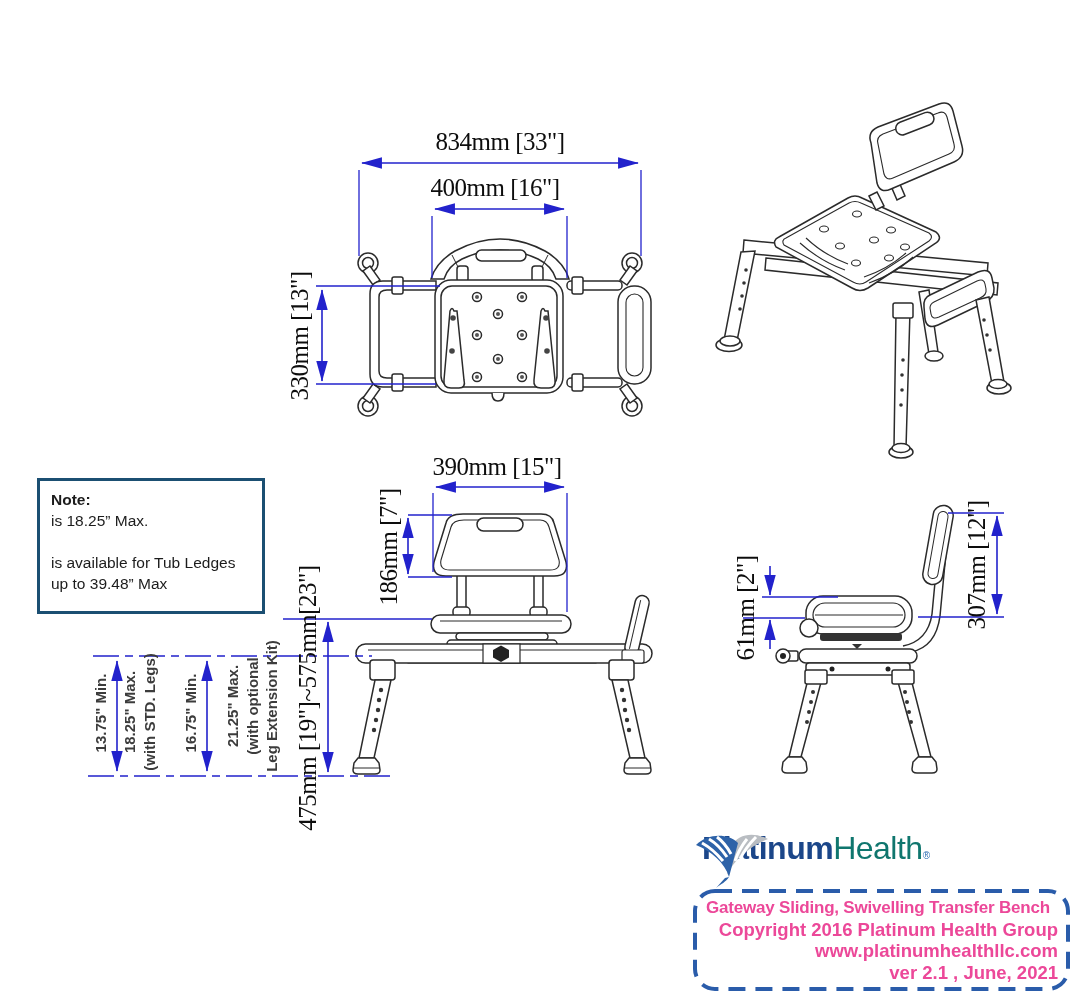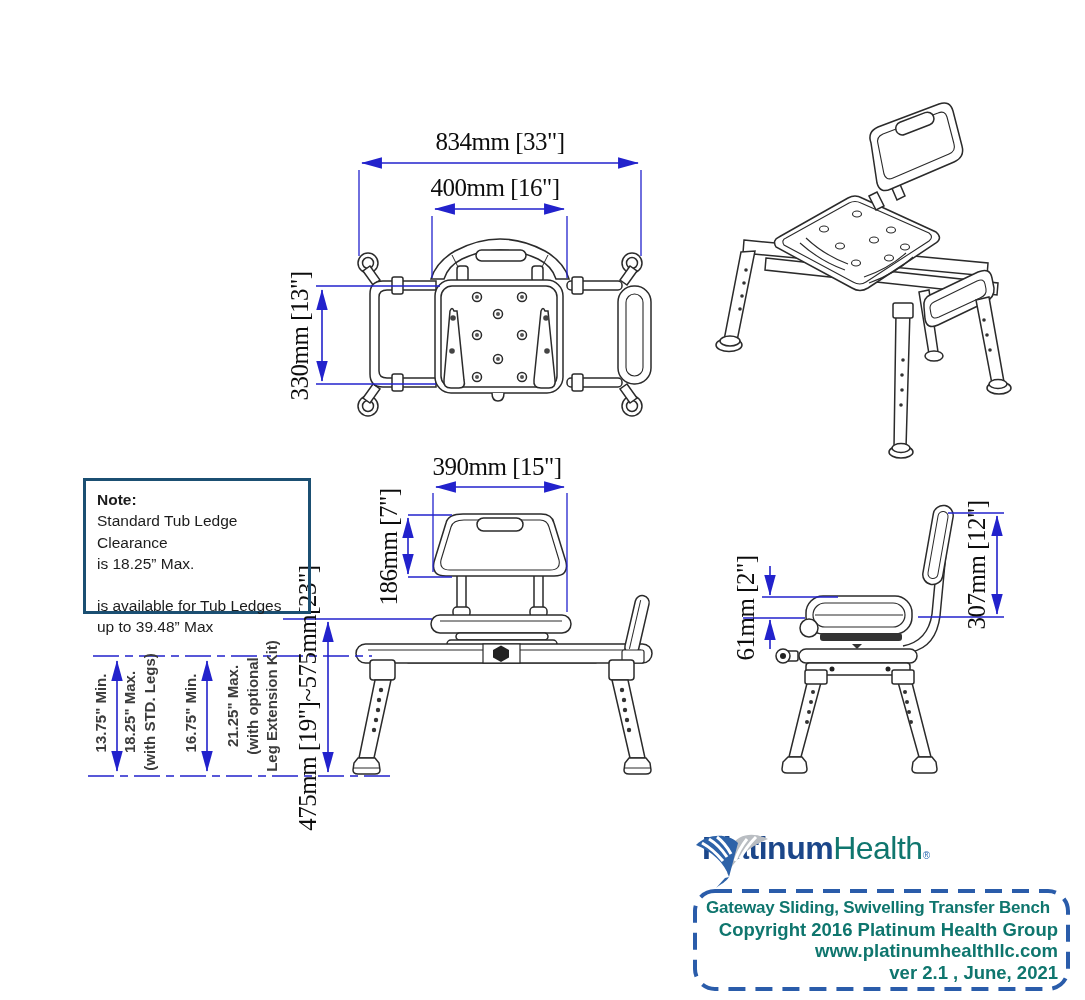--- a/index.html
+++ b/index.html
@@ -6,30 +6,30 @@
   body{width:1085px;height:1000px;position:relative;overflow:hidden;
        font-family:"Liberation Sans",sans-serif;color:#111;}
   svg{position:absolute;left:0;top:0;}
   .lbl{position:absolute;white-space:nowrap;}
   .dim{font-family:"Liberation Serif",serif;font-size:25px;color:#0d0d0d;letter-spacing:-0.5px;}
   .ctr{transform:translate(-50%,-50%);}
   .rot{transform:translate(-50%,-50%) rotate(-90deg);text-align:center;}
   .clr{font-size:15px;font-weight:700;color:#3c3c3c;line-height:1.3;}
   .notebox{position:absolute;left:37px;top:478px;width:228px;height:136px;
            border:3px solid #1b4f72;box-sizing:border-box;padding:8px 11px;
-           font-size:15.5px;line-height:1.38;color:#1c1c1c;margin-left:46px;}
+           font-size:15.5px;line-height:1.38;color:#1c1c1c;}
   .notebox .t{font-weight:700;}
   .gap{height:20px;}
   .logo{position:absolute;left:694px;top:830px;display:flex;align-items:center;}
   .logo-text{font-size:32px;letter-spacing:-0.5px;margin-left:8px;}
   .brand-b{font-weight:700;color:#1b4689;}
   .brand-l{font-weight:400;color:#0f766e;}
   .reg{font-size:10px;color:#2b6cb3;vertical-align:baseline;}
   .infobox{position:absolute;left:706px;top:897px;width:352px;font-size:18.5px;
-           line-height:21.5px;color:#0f766e;}
+           line-height:21.5px;color:#ec4899;}
   .infobox .p{font-weight:700;font-size:17px;text-align:left;letter-spacing:-0.2px;}
   .infobox .r{text-align:right;font-weight:bold;}
 </style>
 </head>
 <body>
 
 <svg width="1085" height="1000" viewBox="0 0 1085 1000">
   <defs>
     <marker id="ar" viewBox="0 0 12 8" refX="11.5" refY="4" markerWidth="13" markerHeight="9" orient="auto-start-reverse">
       <path d="M12,4 L0,0.7 L0,7.3 Z" fill="#2222cc"></path>
@@ -309,21 +309,20 @@
 </div>
 <div class="lbl clr rot" style="left:191px;top:713px;">16.75" Min.</div>
 <div class="lbl clr rot" style="left:252px;top:706px;">
   <div>21.25" Max.</div>
   <div>(with optional</div>
   <div>Leg Extension Kit)</div>
 </div>
 
 <div class="notebox">
   <div class="t">Note:</div>
-  <div>Standard Tub Ledge Clearance</div>
   <div>is 18.25” Max.</div>
   <div class="gap"></div>
   <div>is available for Tub Ledges</div>
   <div>up to 39.48” Max</div>
 </div>
 
 <div class="logo">
   <svg width="76" height="58" viewBox="0 0 76 58">
 
     <path d="M74,9 C58,1 44,5 38,15 L33,45 C40,29 58,15 74,9 Z" fill="#b9bdc2"></path>

